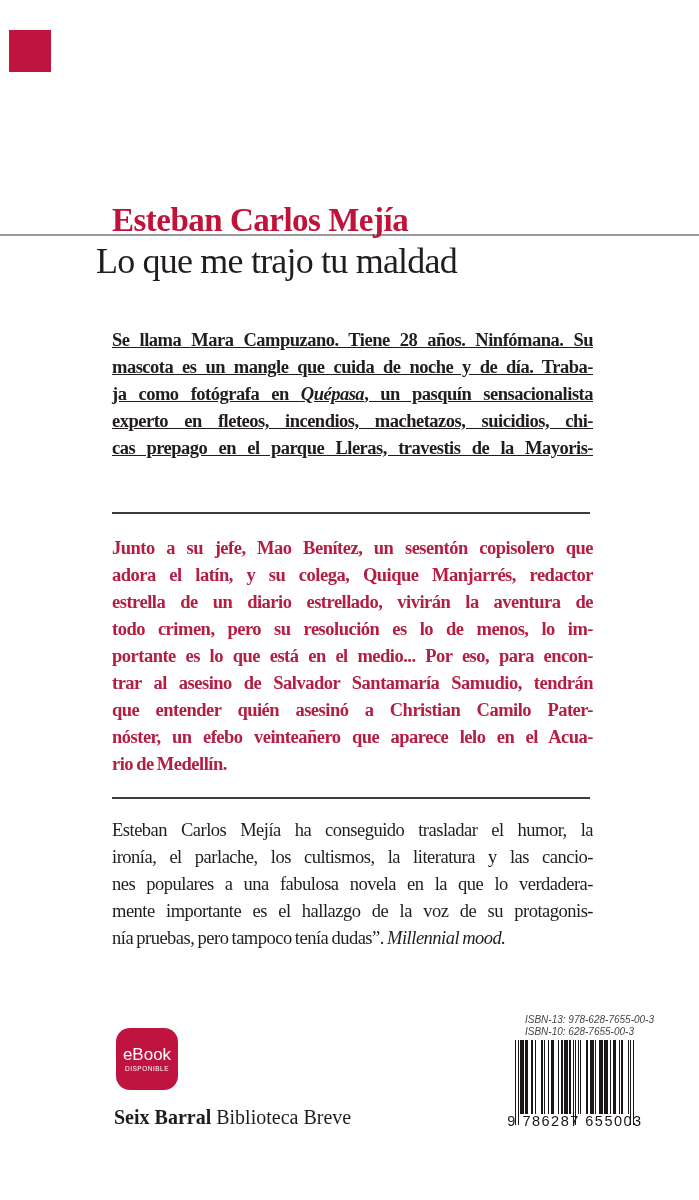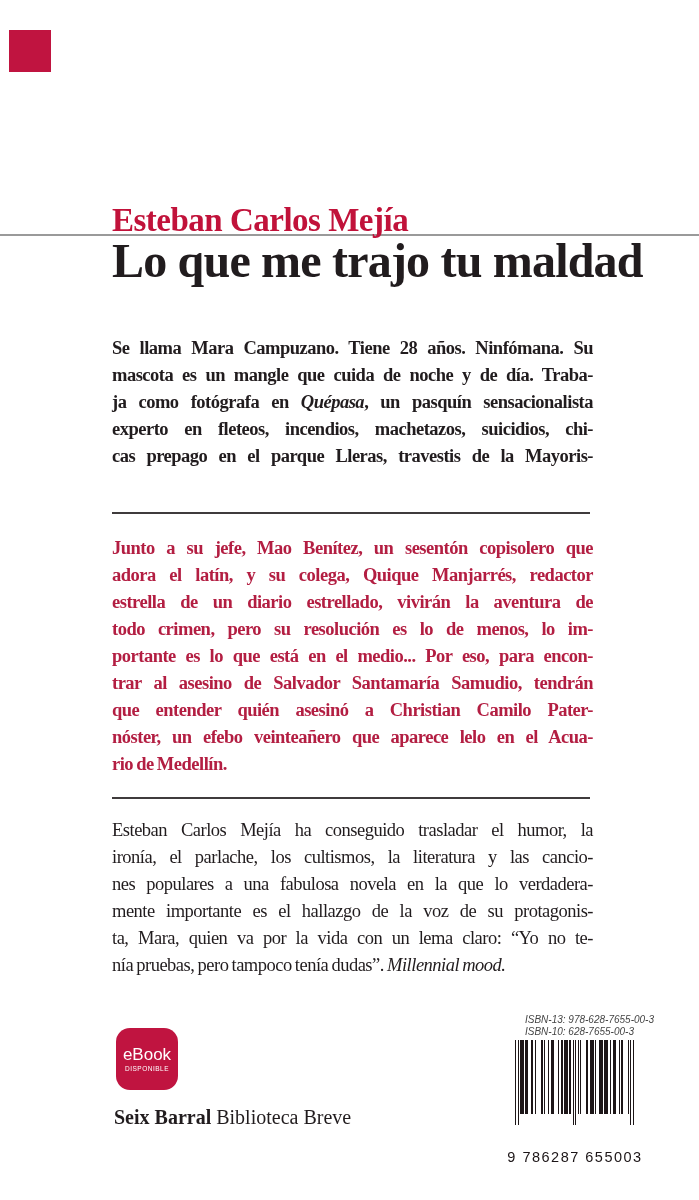--- a/index.html
+++ b/index.html
@@ -6,28 +6,28 @@
   body{width:699px;height:1200px;background:#ffffff;position:relative;overflow:hidden;
        font-family:"Liberation Serif",serif;color:var(--ink,#211c1e);}
   .abs{position:absolute;}
 
   .red-square{left:9px;top:30px;width:42px;height:42px;background:var(--badge-red,#c01440);}
 
   .top-rule{left:0;top:234px;width:699px;height:2px;background:var(--rule-gray,#9a9a9a);}
 
   .author{left:112px;top:202px;font-size:33px;line-height:36px;font-weight:700;
           letter-spacing:-0.5px;color:var(--author-red,#c1123a);white-space:nowrap;text-align:center;}
-  .title{left:112px;top:240px;font-size:48px;line-height:42px;font-weight:700;
+  .title{left:96px;top:240px;font-size:36px;line-height:42px;font-weight:400;
          letter-spacing:-0.8px;color:var(--ink,#211c1e);white-space:nowrap;}
 
   .para{left:112px;width:481px;font-size:18.5px;line-height:27px;
         letter-spacing:-0.5px;word-spacing:-1px;}
   .para .ln{text-align:justify;}
   .para .ln.jl{text-align-last:justify;}
-  .synopsis{top:335px;font-weight:700;color:var(--ink,#211c1e);}
+  .synopsis{top:327px;font-weight:700;color:var(--ink,#211c1e);text-decoration:underline;}
   .plot{top:535px;font-weight:700;color:var(--body-red,#b31e42);}
   .review{top:817px;font-weight:400;color:var(--ink,#211c1e);}
 
   .mid-rule{left:112px;width:478px;height:2px;background:var(--rule-dark,#3f3b3c);}
   .rule-1{top:512px;}
   .rule-2{top:797px;}
 
   .ebook-badge{left:116px;top:1028px;width:62px;height:62px;border-radius:14px;
                background:var(--badge-red,#c01440);display:flex;flex-direction:column;
                align-items:center;justify-content:center;font-family:"Liberation Sans",sans-serif;
@@ -40,21 +40,21 @@
   .imprint .pub{font-weight:700;}
 
   .isbn-block{left:525px;top:1014px;font-family:"Liberation Sans",sans-serif;
               font-size:10px;line-height:11.5px;color:#454545;white-space:nowrap;font-style:italic;}
 
   .barcode{left:515px;top:1040px;width:120px;height:90px;background:#ffffff;}
   .bars{display:flex;align-items:flex-start;height:85px;}
   .bars span{display:block;}
   .bc-number{position:absolute;left:-12px;top:73px;width:144px;text-align:center;
              font-family:"Liberation Sans",sans-serif;font-size:14.5px;letter-spacing:1.5px;
-             color:var(--bar-ink,#1c1517);margin-top:36px;}
+             color:var(--bar-ink,#1c1517);}
 </style>
 </head>
 <body>
 
 <div class="abs red-square"></div>
 <div class="abs top-rule"></div>
 
 <div class="abs author">Esteban Carlos Mejía</div>
 <div class="abs title">Lo que me trajo tu maldad</div>
 
@@ -80,21 +80,20 @@
     <div class="ln">rio de Medellín.</div>
   </div>
 
 <div class="abs mid-rule rule-2"></div>
 
 <div class="abs para review">
     <div class="ln jl">Esteban Carlos Mejía ha conseguido trasladar el humor, la</div>
     <div class="ln jl">ironía, el parlache, los cultismos, la literatura y las cancio-</div>
     <div class="ln jl">nes populares a una fabulosa novela en la que lo verdadera-</div>
     <div class="ln jl">mente importante es el hallazgo de la voz de su protagonis-</div>
-    <div class="ln jl">ta, Mara, quien va por la vida con un lema claro: “Yo no te-</div>
     <div class="ln">nía pruebas, pero tampoco tenía dudas”. <i>Millennial mood.</i></div>
   </div>
 
 <div class="abs ebook-badge">
   <span class="ebook-word">eBook</span>
   <span class="ebook-sub">DISPONIBLE</span>
 </div>
 
 <div class="abs imprint"><span class="pub">Seix Barral</span> <span>Biblioteca Breve</span></div>
 

